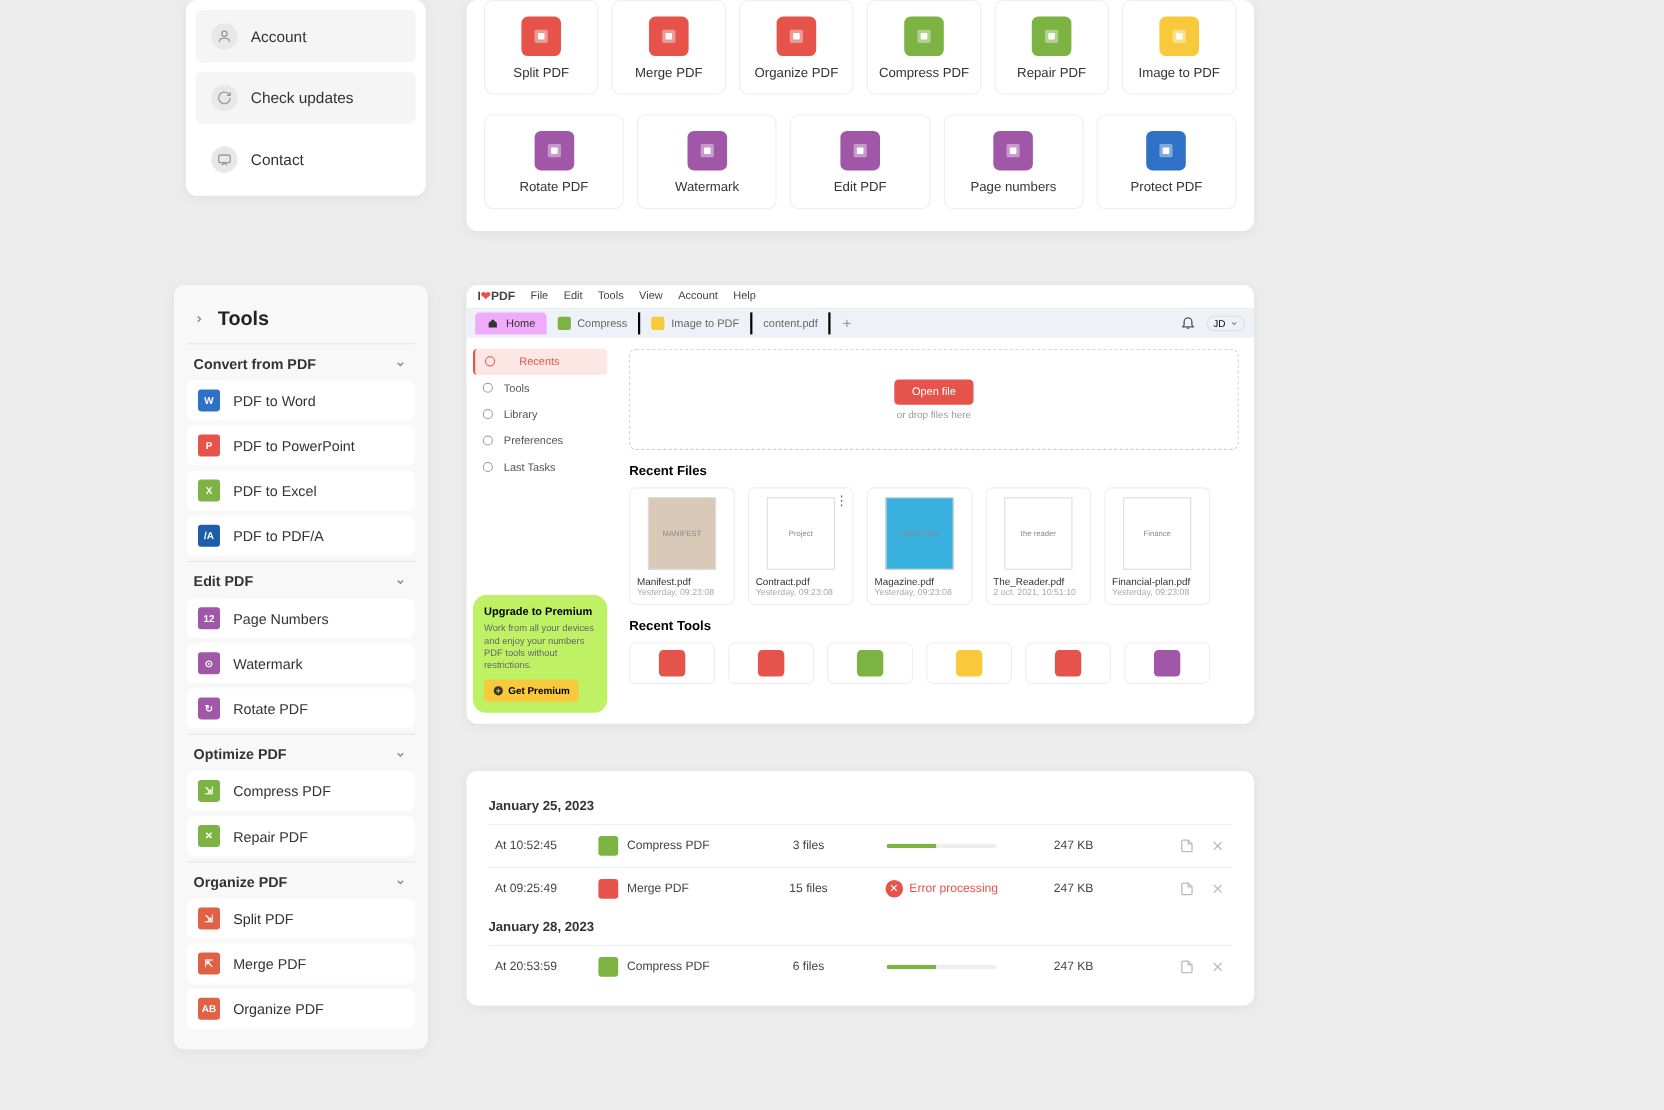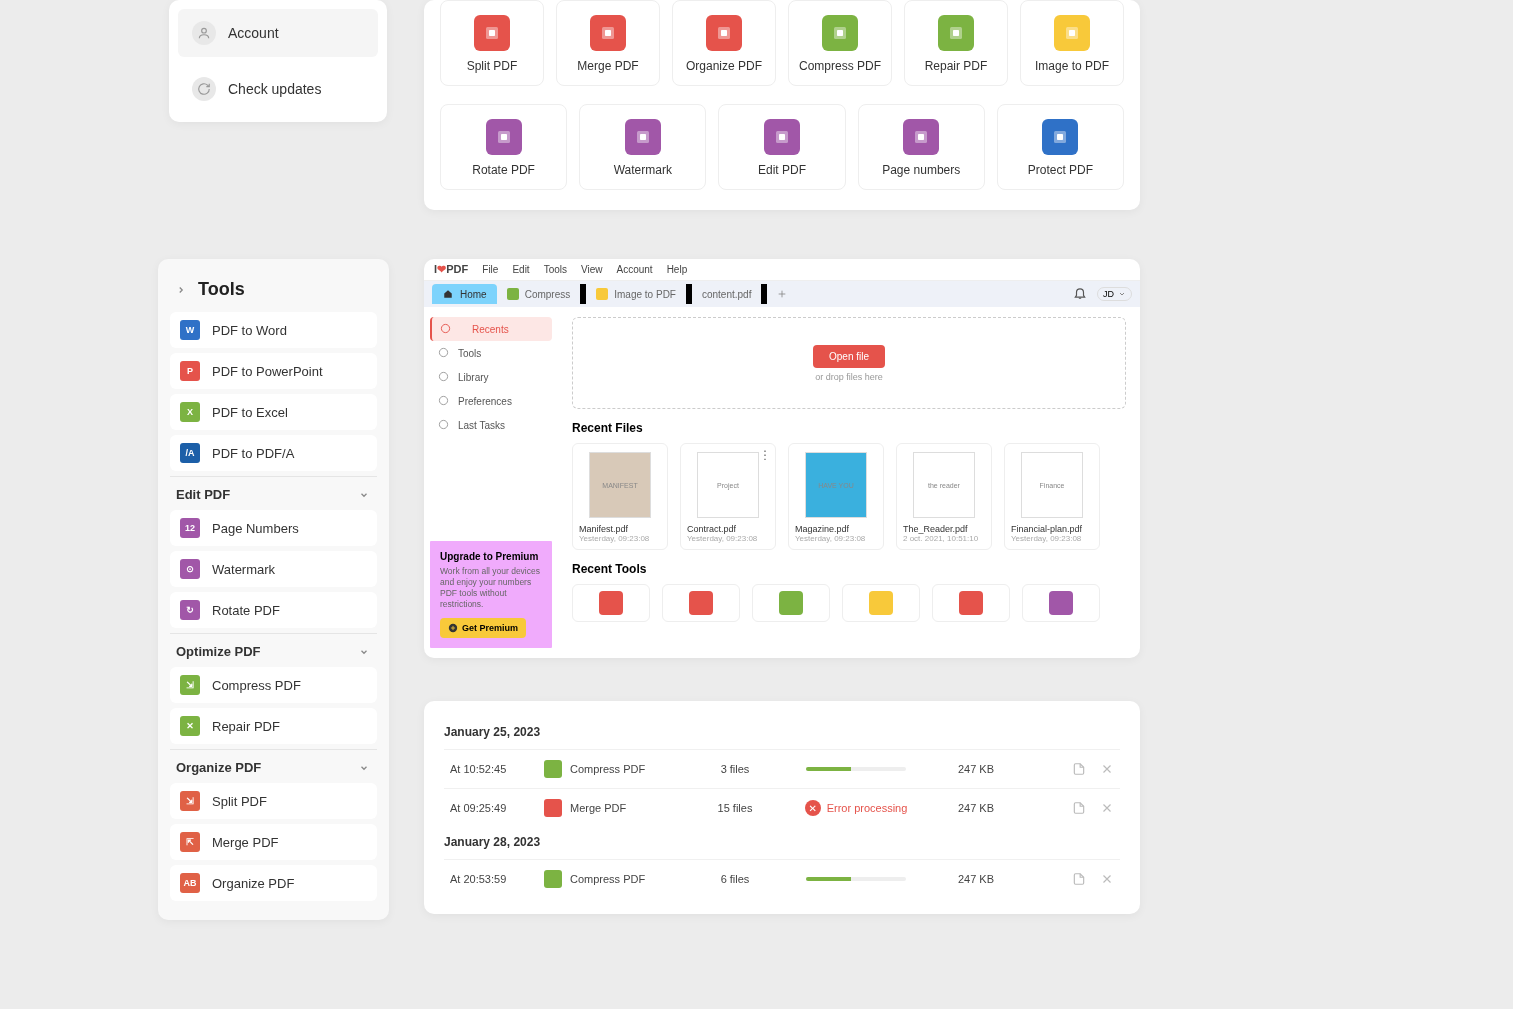--- a/index.html
+++ b/index.html
@@ -39,33 +39,33 @@
 .tool-card-icon { width: 36px; height: 36px; border-radius: 6px; display: flex; align-items: center; justify-content: center; }
 .tool-card-label { font-size: 12px; color: #333; text-align: center; }
 
 
 .app-window { position: absolute; left: 424px; top: 259px; width: 716px; height: 399px; background: #fff; border-radius: 10px; overflow: hidden; box-shadow: 0 2px 10px rgba(0,0,0,0.05); display: flex; flex-direction: column; }
 .menubar { display: flex; align-items: center; gap: 14px; padding: 4px 10px; font-size: 10px; color: #444; border-bottom: 1px solid #eee; }
 .logo { font-weight: 700; font-size: 11px; }
 .logo .heart { color: #e5534b; }
 .menu-item { cursor: pointer; }
 .tabbar { display: flex; align-items: center; background: #eef1f8; padding: 0 8px; height: 26px; }
-.tab { display: flex; align-items: center; gap: 6px; padding: 4px 10px; font-size: 10px; color: #666; cursor: pointer; border-right: 6px solid #000000; }
-.tab.active { background: #7dd3fc; color: #333; border-radius: 4px 4px 0 0; border-right: none; }
+.tab { display: flex; align-items: center; gap: 6px; padding: 4px 10px; font-size: 10px; color: #666; cursor: pointer; border-right: 2px solid #000000; }
+.tab.active { background: #f0abfc; color: #333; border-radius: 4px 4px 0 0; border-right: none; }
 .tab-icon { width: 12px; height: 12px; border-radius: 2px; display: inline-flex; align-items: center; justify-content: center; font-size: 8px; }
 .tabbar-right { margin-left: auto; display: flex; align-items: center; gap: 8px; }
 .bell { width: 16px; height: 16px; color: #555; cursor: pointer; }
 .user-chip { display: flex; align-items: center; gap: 4px; border: 1px solid #ddd; border-radius: 10px; padding: 1px 5px; font-size: 9px; cursor: pointer; }
 .app-body { display: flex; flex: 1; overflow: hidden; }
 .app-sidebar { width: 134px; padding: 10px 6px; display: flex; flex-direction: column; gap: 4px; }
 .side-item { display: flex; align-items: center; gap: 8px; padding: 6px 8px; font-size: 10px; color: #555; cursor: pointer; border-radius: 4px; }
 .side-item.active { background: #fde7e5; color: #e5534b; border-left: 2px solid #e5534b; gap: 20px; }
 .side-icon { width: 12px; height: 12px; color: #999; }
 .side-item.active .side-icon { color: #e5534b; }
-.premium-box { margin-top: auto; background: #f0abfc; border-radius: 1px; padding: 10px; font-size: 9px; }
+.premium-box { margin-top: auto; background: #bef264; border-radius: 12px; padding: 10px; font-size: 9px; }
 .premium-title { font-weight: 700; font-size: 10px; margin-bottom: 4px; }
 .premium-desc { color: #666; font-size: 8.5px; line-height: 1.3; margin-bottom: 8px; }
 .premium-btn { background: #f8c93a; border: none; border-radius: 4px; padding: 5px 8px; font-size: 9px; font-weight: 600; cursor: pointer; display: flex; align-items: center; gap: 4px; }
 .app-main { flex: 1; padding: 10px 14px; overflow: hidden; }
 .dropzone { border: 1px dashed #ccc; border-radius: 6px; height: 92px; display: flex; flex-direction: column; align-items: center; justify-content: center; gap: 4px; }
 .open-btn { background: #e5534b; color: #fff; border: none; border-radius: 4px; padding: 6px 16px; font-size: 10px; cursor: pointer; }
 .drop-text { font-size: 9px; color: #999; }
 .section-title { font-size: 12px; font-weight: 700; margin: 12px 0 8px; }
 .recent-files { display: flex; gap: 12px; }
 .file-card { width: 96px; border: 1px solid #eee; border-radius: 6px; padding: 8px 6px 6px; cursor: pointer; position: relative; }
@@ -111,32 +111,49 @@
   </div>
   <div class="account-item">
     <span class="account-icon-wrap grey">
       <svg width="14" height="14" viewBox="0 0 24 24" fill="none" stroke="#999" stroke-width="2">
           <path d="M21 12a9 9 0 1 1-3-6.7L21 8"></path>
           <path d="M21 3v5h-5"></path>
         </svg>
     </span>
     <span class="account-label">Check updates</span>
   </div>
+  <div class="account-item">
+    <span class="account-icon-wrap grey">
+      <svg width="14" height="14" viewBox="0 0 24 24" fill="none" stroke="#999" stroke-width="2">
+          <rect x="3" y="5" width="18" height="12" rx="3"></rect>
+          <path d="M8 21l4-4 4 4"></path>
+        </svg>
+    </span>
+    <span class="account-label">Contact</span>
+  </div>
 </div>
 
 <div class="left-panel-2">
   <div class="tools-header">
     <span class="chevron">
       <svg width="10" height="10" viewBox="0 0 24 24" fill="none" stroke="#888" stroke-width="3">
           <path d="M9 6l6 6-6 6"></path>
         </svg>
     </span>
     <span class="tools-title">Tools</span>
   </div>
   <div id="tools-categories">
+      <div class="cat-header">
+        <span>Convert from PDF</span>
+        <span class="chevron">
+          <svg width="10" height="10" viewBox="0 0 24 24" fill="none" stroke="#888" stroke-width="3">
+            <path d="M6 9l6 6 6-6"></path>
+          </svg>
+        </span>
+      </div>
       <div class="tool-row">
         <span class="tool-icon ic-blue">W</span>
         <span class="tool-label">PDF to Word</span>
       </div>
       <div class="tool-row">
         <span class="tool-icon ic-red">P</span>
         <span class="tool-label">PDF to PowerPoint</span>
       </div>
       <div class="tool-row">
         <span class="tool-icon ic-green">X</span>

